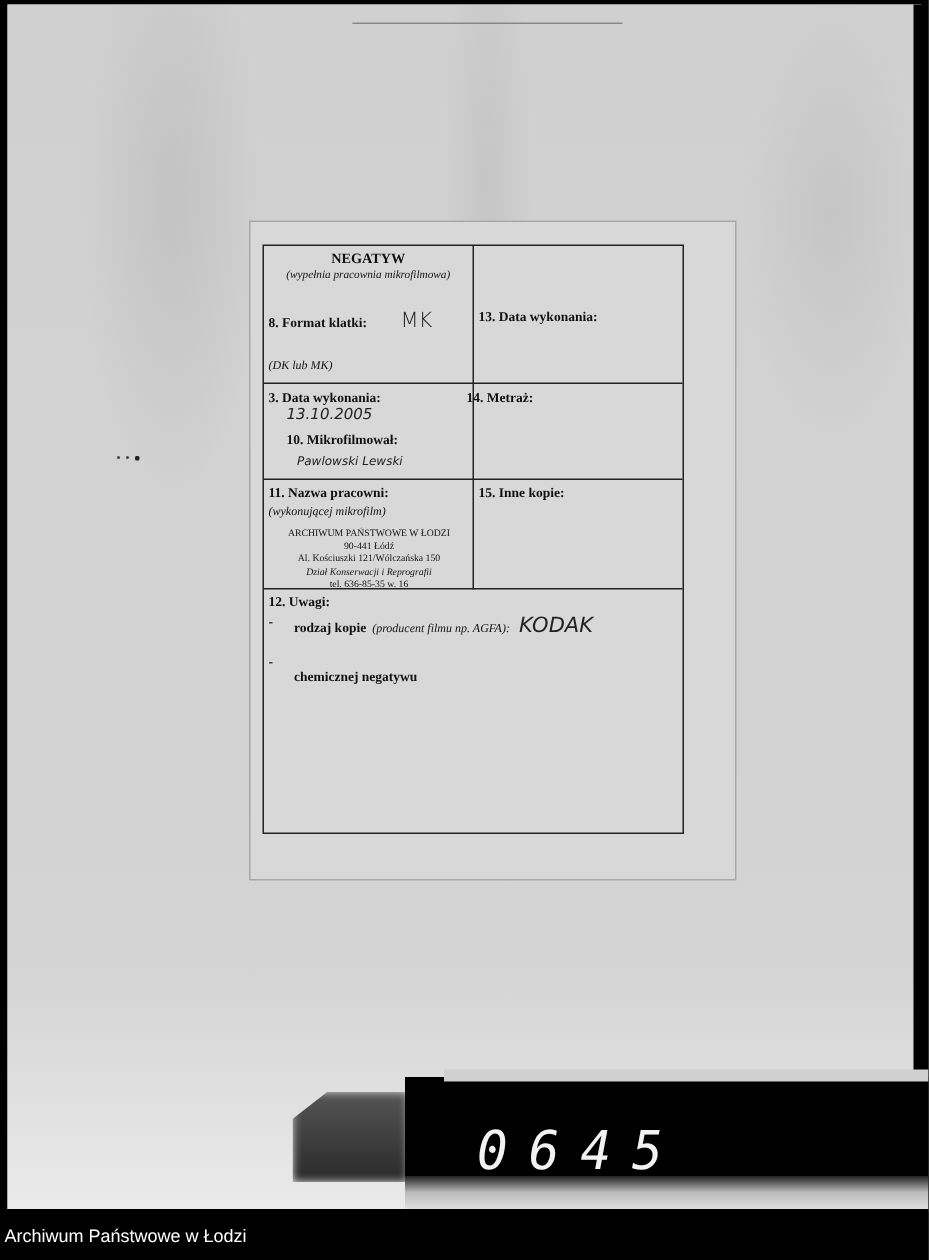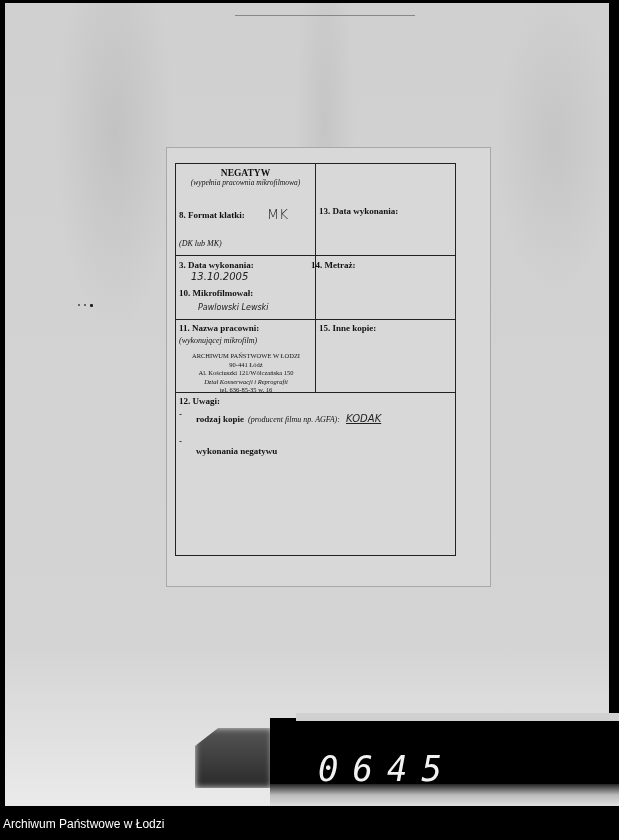--- a/index.html
+++ b/index.html
@@ -100,44 +100,44 @@
     <div class="ital center" style="position:relative; font-size:7.5px;">(wypełnia pracownia mikrofilmowa)</div>
   </div>
   <div class="lbl" style="left:3px; top:46px;">8. Format klatki:</div>
   <div class="hand" style="left:91px; top:42px; font-size:14px;">MK</div>
   <div class="ital" style="left:3px; top:75px;">(DK lub MK)</div>
 
   <div class="lbl" style="left:143px; top:42px;">13. Data wykonania:</div>
 
   <div class="lbl" style="left:3px; top:96px;">3. Data wykonania:</div>
   <div class="hand" style="left:15px; top:107px; font-size:10px; font-style:italic;">13.10.2005</div>
-  <div class="lbl" style="left:3px; top:124px;">10. Mikrofilmował:</div>
+  <div class="lbl" style="left:15px; top:124px;">10. Mikrofilmował:</div>
   <div class="hand" style="left:22px; top:139px; font-size:8px; font-style:italic;">Pawlowski Lewski</div>
   <div class="lbl" style="left:135px; top:96px;">14. Metraż:</div>
 
   <div class="lbl" style="left:3px; top:159px;">11. Nazwa pracowni:</div>
   <div class="ital" style="left:3px; top:172px;">(wykonującej mikrofilm)</div>
   <div class="stamp" style="top:188px;">
     <div>ARCHIWUM PAŃSTWOWE W ŁODZI</div>
     <div>90-441 Łódź</div>
     <div>Al. Kościuszki 121/Wólczańska 150</div>
     <div style="font-style:italic;">Dział Konserwacji i Reprografii</div>
     <div>tel. 636-85-35 w. 16</div>
   </div>
   <div class="lbl" style="left:143px; top:159px;">15. Inne kopie:</div>
 
   <div class="lbl" style="left:3px; top:232px;">12. Uwagi:</div>
   <div class="lbl" style="left:3px; top:245px;">-</div>
   <div style="position:absolute; left:20px; top:244px; white-space:nowrap;">
     <span class="lbl" style="position:static;">rodzaj kopie</span>
     <span class="ital" style="position:static; font-size:8px;">(producent filmu np. AGFA):</span>
-    <span class="hand" style="position:static; font-size:10px; font-style:italic; margin-left:2px;text-decoration:underline;">KODAK</span>
+    <span class="hand" style="position:static; font-size:14px; font-style:italic; margin-left:2px;">KODAK</span>
   </div>
   <div class="lbl" style="left:3px; top:272px;">-</div>
-  <div class="lbl" style="left:20px; top:282px;">wykonania negatywu</div>
+  <div class="lbl" style="left:20px; top:282px;">chemicznej negatywu</div>
 </div>
 
 <div class="shadow-shape"></div>
 <div class="film-bar"></div>
 <div class="film-bar-top"></div>
 <div class="film-bar-bottom"></div>
 <div class="frame-number">0645</div>
 
 <div class="footer">
   <div class="footer-text">Archiwum Państwowe w Łodzi</div>

